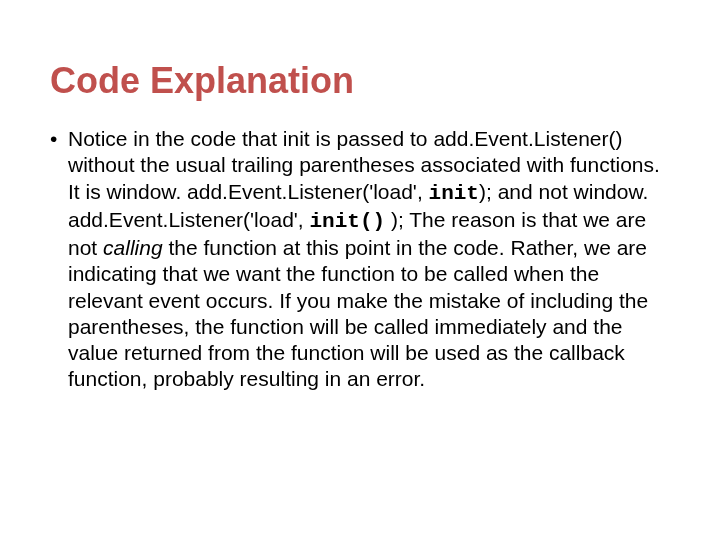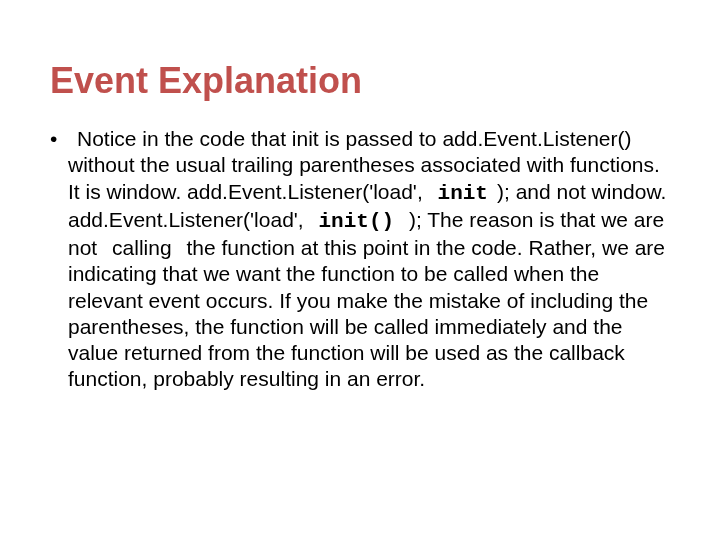--- a/index.html
+++ b/index.html
@@ -39,33 +39,33 @@
   }
   .body-item .bullet {
     position: absolute;
     left: 0;
     top: 0;
     font-size: 21px;
     color: #000;
   }
   .body-text .seg {
     white-space: pre-wrap;
-    margin-left: 9px;
   }
   .body-text .bold {
     font-weight: bold;
     font-family: Liberation Mono, monospace;
   }
   .body-text .italic {
+    font-style: italic;
   }
 </style>
 </head>
 <body>
 
 <div class="slide">
-  <h1 class="title">Event Explanation</h1>
+  <h1 class="title">Code Explanation</h1>
   <ul class="body-list">
     <li class="body-item">
       <span class="bullet">•</span>
       <span class="body-text"><span class="seg ">Notice in the code that init is passed to add.Event.Listener() without the usual trailing parentheses associated with functions. It is window. add.Event.Listener('load', </span><span class="seg bold">init</span><span class="seg ">); and not window. add.Event.Listener('load', </span><span class="seg bold">init()</span><span class="seg "> ); The reason is that we are not </span><span class="seg italic">calling</span><span class="seg "> the function at this point in the code. Rather, we are indicating that we want the function to be called when the relevant event occurs. If you make the mistake of including the parentheses, the function will be called immediately and the value returned from the function will be used as the callback function, probably resulting in an error.</span></span>
     </li>
   </ul>
 </div>
 
 </body></html>

